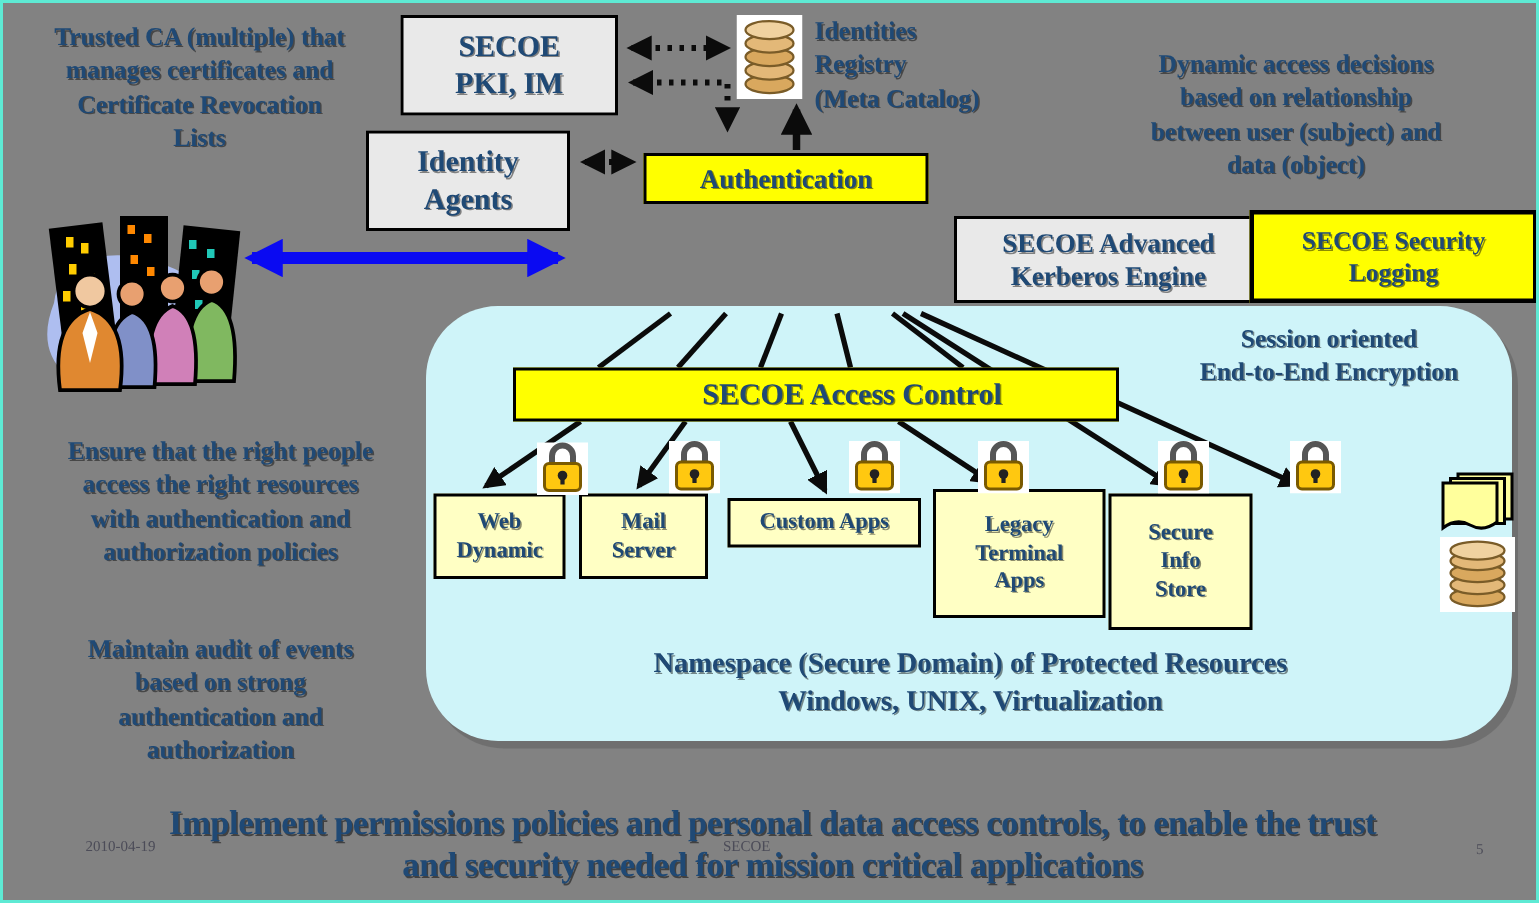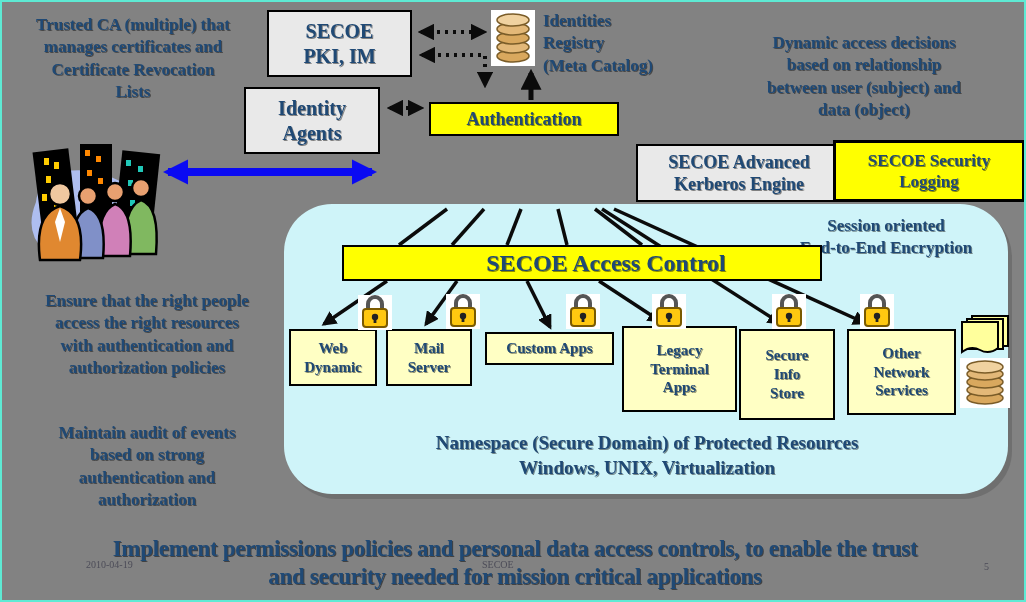--- a/index.html
+++ b/index.html
@@ -158,21 +158,21 @@
       <circle cx="38" cy="52" r="11" fill="#F0C8A0"></circle>
       <path d="M18,118 Q12,72 38,64 Q64,72 58,118 Z" fill="#E08830"></path>
       <path d="M38,66 L33,80 L38,100 L43,80 Z" fill="#FFFFFF" stroke="none"></path>
     </g>
   </svg>
 
 
   <div class="txt" style="left:766px;top:213px;width:236px;font-size:17px;z-index:3;">Session oriented
 End-to-End  Encryption</div>
 
-  <div class="box yellow" style="left:340px;top:243px;width:480px;height:36px;font-size:24px;padding-left:48px;">SECOE Access Control</div>
+  <div class="box yellow" style="left:340px;top:243px;width:404px;height:36px;font-size:20px;padding-left:48px;">SECOE Access Control</div>
 
   <svg class="icon" style="left:356px;top:288px;" width="34" height="40" viewBox="0 0 34 40">
       <rect x="0" y="5" width="34" height="35" fill="#fff"></rect>
       <path d="M10,21 v-7 a7,7 0 0 1 14,0 v7" stroke="#555" stroke-width="4" fill="none"></path>
       <rect x="5" y="19" width="24" height="18" rx="3" fill="#FFC810" stroke="#7a5a00" stroke-width="2"></rect>
       <circle cx="17" cy="27" r="3.2" fill="#222"></circle>
       <rect x="15.6" y="27" width="2.8" height="6" fill="#222"></rect>
     </svg>
   <svg class="icon" style="left:444px;top:287px;" width="34" height="40" viewBox="0 0 34 40">
       <rect x="0" y="5" width="34" height="35" fill="#fff"></rect>
@@ -214,23 +214,20 @@
 Dynamic</div>
   <div class="box cream" style="left:384px;top:327px;width:86px;height:57px;font-size:15px;">Mail
 Server</div>
   <div class="box cream" style="left:483px;top:330px;width:129px;height:33px;font-size:15px;">Custom Apps</div>
   <div class="box cream" style="left:620px;top:324px;width:115px;height:86px;font-size:15px;">Legacy
 Terminal
 Apps</div>
   <div class="box cream" style="left:737px;top:327px;width:96px;height:91px;font-size:15px;">Secure
 Info
 Store</div>
-  <div class="box cream" style="left:845px;top:327px;width:109px;height:86px;font-size:15px;">Other
-Network
-Services</div>
 
   <svg class="icon" style="left:958px;top:312px;" width="52" height="44" viewBox="0 0 52 44">
     <g stroke="#000" stroke-width="2" fill="#FFFF9C">
       <rect x="12" y="2" width="36" height="30"></rect>
       <rect x="7" y="5" width="36" height="30"></rect>
       <path d="M2,8 h36 v26 q-9,7 -18,2 q-9,-5 -18,2 z"></path>
     </g>
   </svg>
   <svg class="icon" style="left:958px;top:356px;" width="50" height="50" viewBox="0 0 50 50">
     <rect x="0" y="0" width="50" height="50" fill="#fff"></rect>
@@ -248,20 +245,20 @@
 
   <div class="txt" style="left:6px;top:288px;width:278px;font-size:17px;">Ensure that the right people
 access the right resources
 with authentication  and
 authorization  policies</div>
   <div class="txt" style="left:6px;top:420px;width:278px;font-size:17px;">Maintain audit of events
 based on strong
 authentication  and
 authorization</div>
 
-  <div class="footer" style="left:55px;top:557px;margin-left:29px;">2010-04-19</div>
+  <div class="footer" style="left:55px;top:557px;">2010-04-19</div>
   <div class="footer" style="left:480px;top:557px;">SECOE</div>
   <div class="footer" style="left:982px;top:559px;">5</div>
 
   <div class="bottom-msg">Implement permissions policies and personal data access controls, to enable the trust
 and security needed for mission critical applications</div>
 
 </div>
 
 </body></html>

